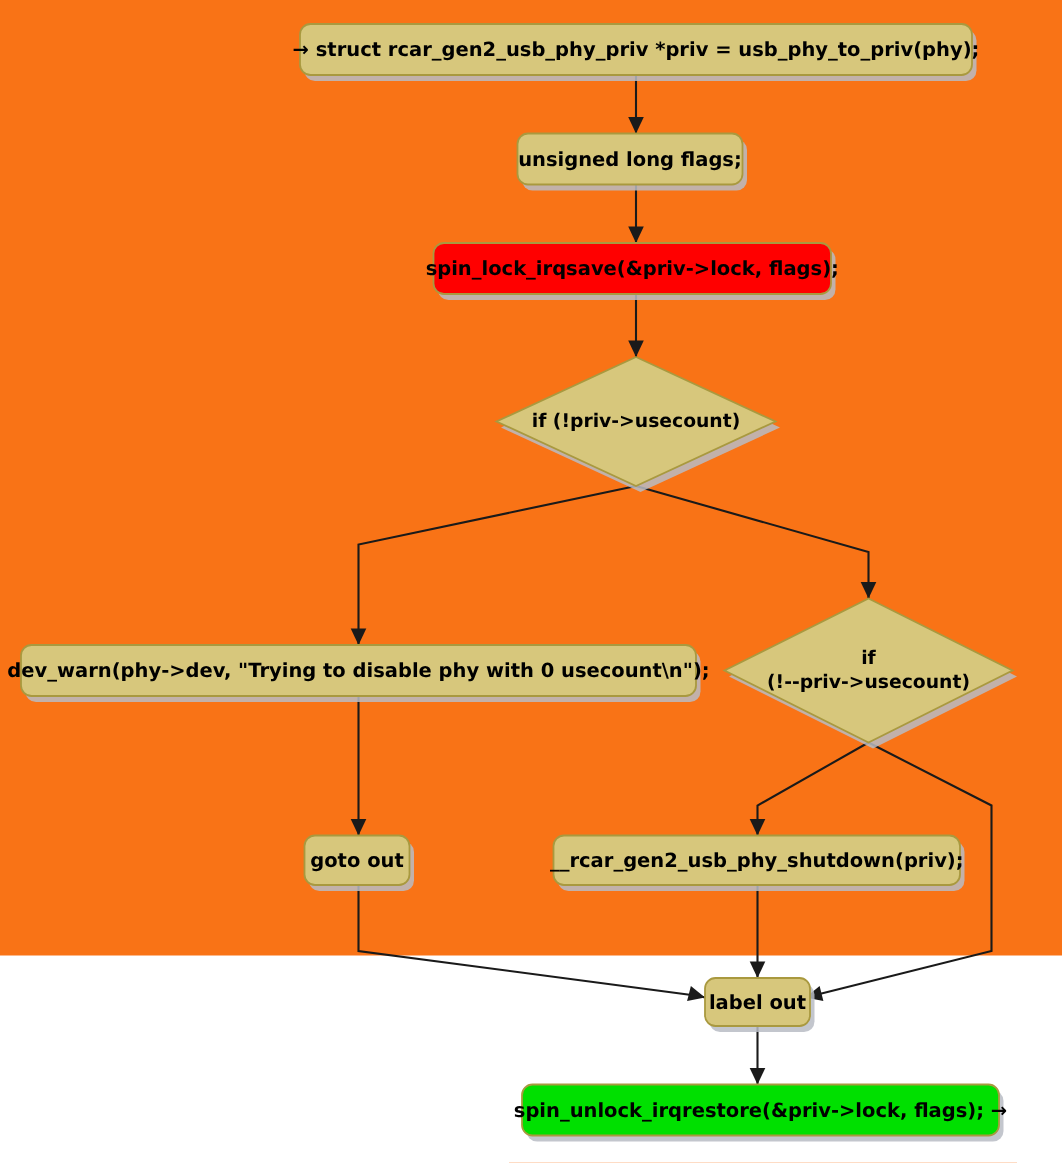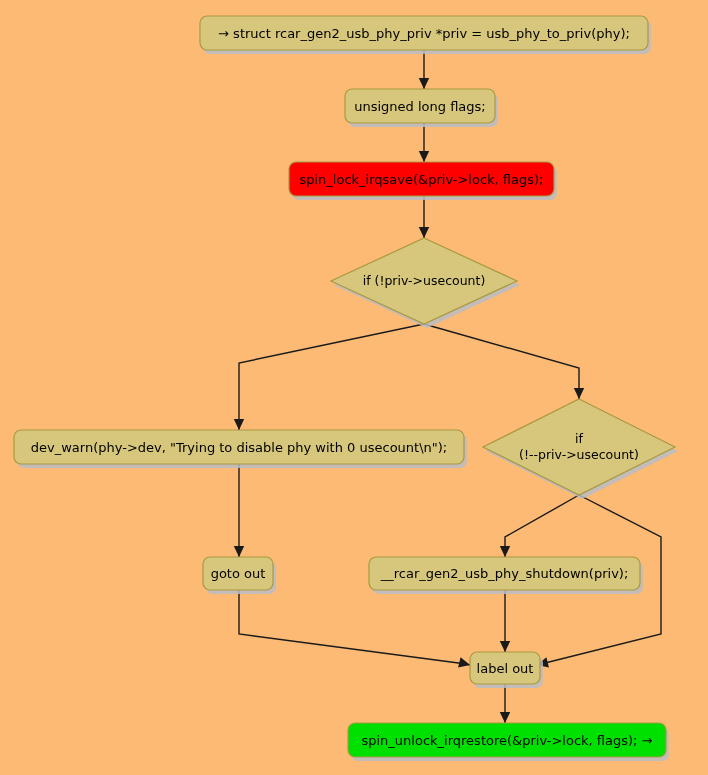--- a/index.html
+++ b/index.html
@@ -10,22 +10,23 @@
   }
   body {
     width: 708px;
     height: 775px;
     overflow: hidden;
     font-family: "DejaVu Sans", sans-serif;
   }
   #diagram-root {
     position: relative;
     width: 708px;
-    height: 775px;
-    background: #fdba74;
+    height: 637px;
+    background: #f97316;
+    font-weight: bold;
   }
   svg.diagram-canvas {
     position: absolute;
     top: 0;
     left: 0;
     display: block;
   }
   .node-label {
     font-family: "DejaVu Sans", sans-serif;
     font-size: 13px;

